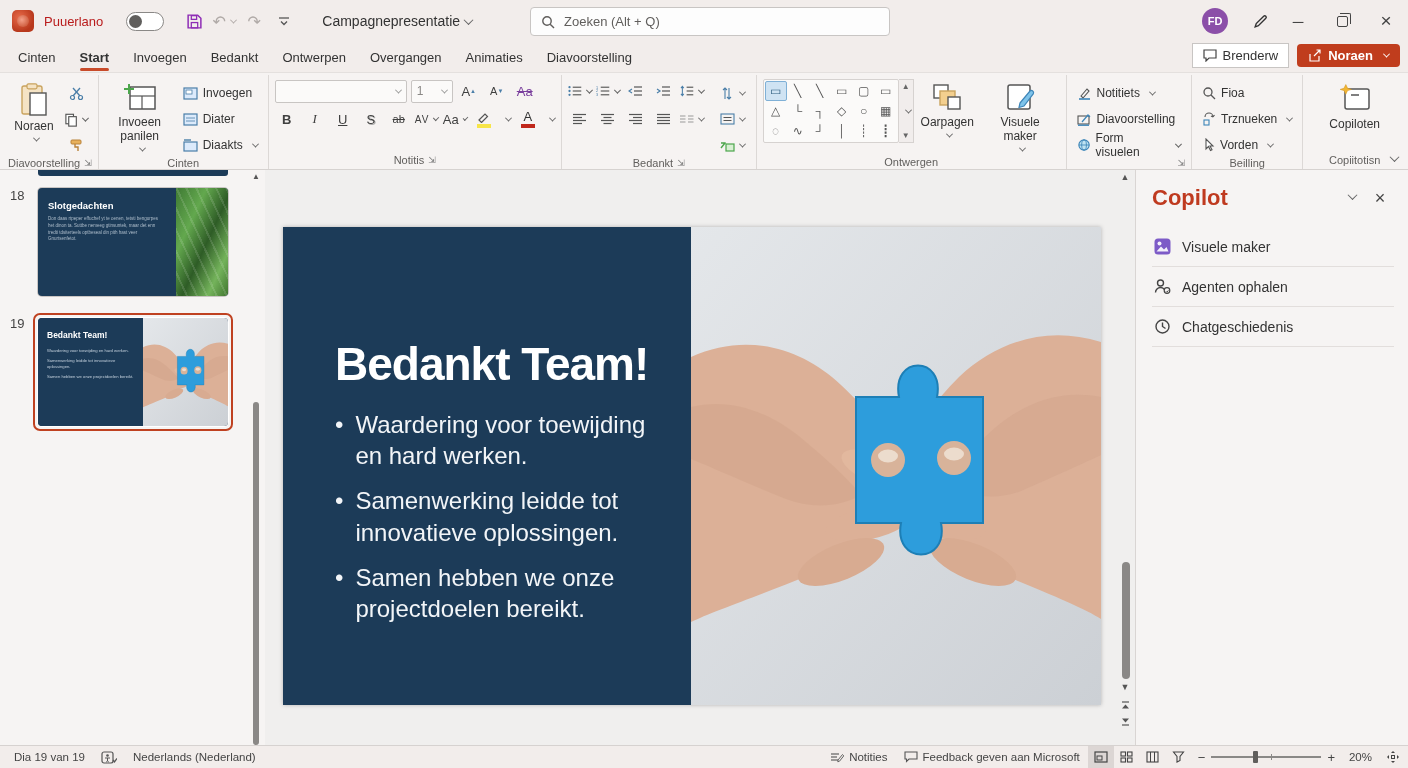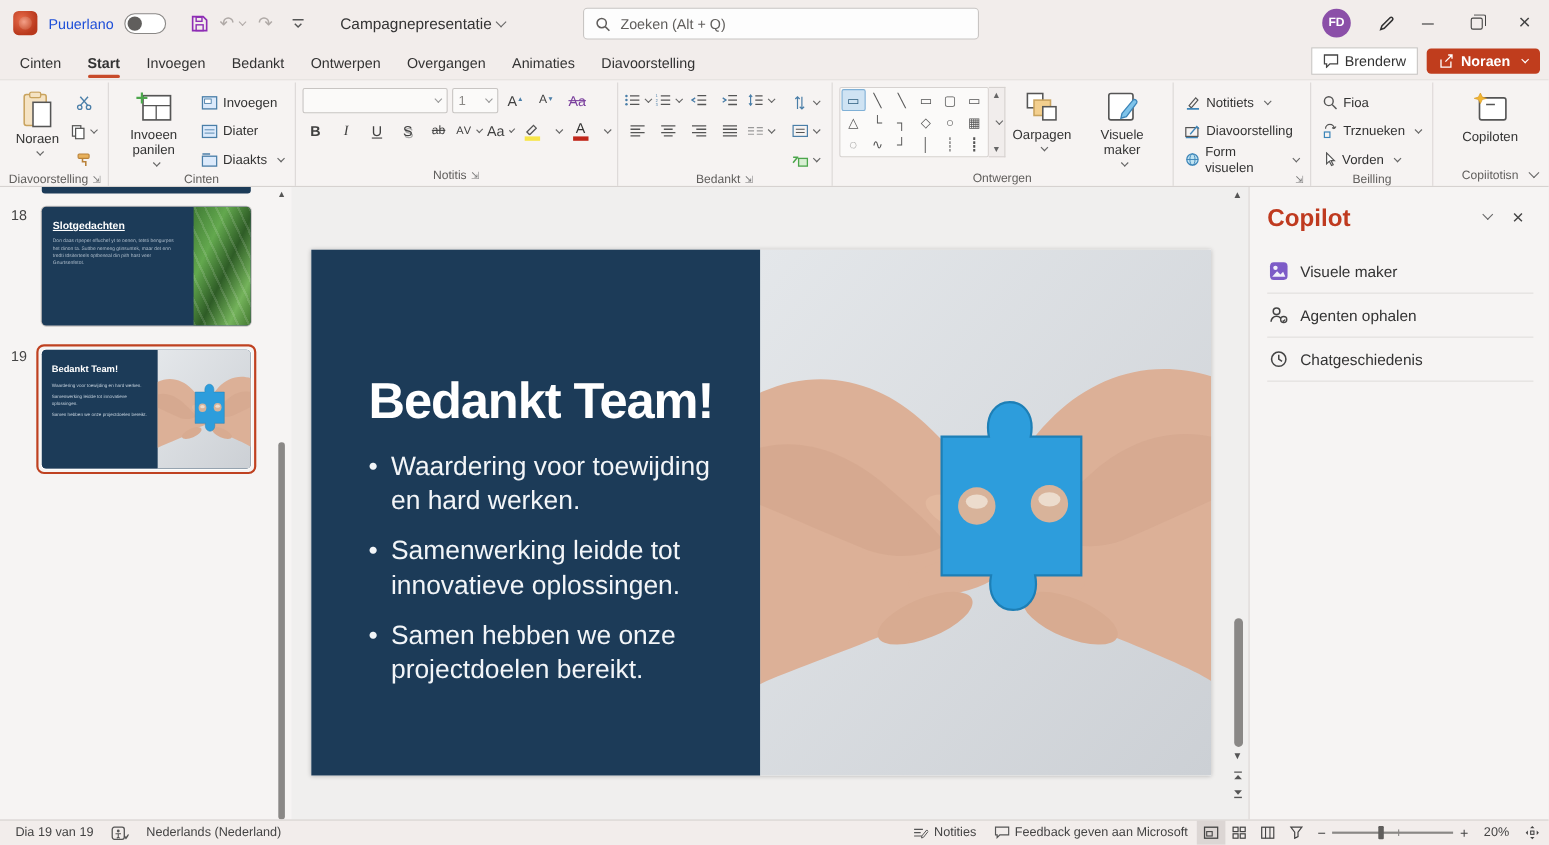--- a/index.html
+++ b/index.html
@@ -4,21 +4,21 @@
 <style>
   * { margin:0; padding:0; box-sizing:border-box; }
   html,body { width:1408px; height:768px; overflow:hidden; }
   body { font-family:"Liberation Sans", sans-serif; font-size:12px; color:#333; background:#f2edeb; }
   .app { position:relative; width:1408px; height:768px; display:flex; flex-direction:column; }
 
   
   .titlebar { height:42px; background:#f2edeb; display:flex; align-items:center; padding:0 0 0 12px; position:relative; flex:0 0 auto; }
   .appicon { width:22px; height:22px; border-radius:5px; background:radial-gradient(circle at 35% 35%, #e86b4a, #b8381c 70%); margin-right:10px; position:relative; }
   .appicon::after{ content:""; position:absolute; left:5px; top:5px; width:12px; height:12px; border-radius:50%; background:radial-gradient(circle at 40% 40%, #f4a088, #c14524); }
-  .appname { font-size:13px; color:#1d4ed8; margin-right:10px; }
+  .appname { font-size:13px; color:#b91c1c; margin-right:23px; }
   .toggle { width:38px; height:19px; border:1px solid #8a8886; border-radius:10px; background:#fff; position:relative; margin-right:16px; cursor:pointer; }
   .toggle .knob { position:absolute; left:2px; top:2px; width:13px; height:13px; border-radius:50%; background:#605e5c; }
   .tb-btn { width:28px; height:28px; display:flex; align-items:center; justify-content:center; border-radius:4px; color:#555; font-size:16px; margin-right:2px; }
   .tb-btn.disabled { color:#b0aaa7; }
   .chev { display:inline-block; width:7px; height:7px; border-right:1.4px solid #666; border-bottom:1.4px solid #666; transform:rotate(45deg) translate(-1px,-1px); margin-left:5px; }
   .chev.small { width:5px; height:5px; }
   .doc-title { display:flex; align-items:center; font-size:14px; color:#333; margin-left:14px; padding:4px 8px; border-radius:4px; }
   .searchbox { position:absolute; left:530px; top:7px; width:360px; height:29px; background:#fdfdfd; border:1px solid #c8c5c3; border-radius:4px; display:flex; align-items:center; padding:0 10px; color:#605e5c; font-size:13px; }
   .searchbox svg { margin-right:9px; }
   .tb-right { position:absolute; right:0; top:0; height:42px; display:flex; align-items:center; }
@@ -64,21 +64,21 @@
   
   .thumbs { width:265px; background:#f6f4f3; position:relative; padding:0; flex:0 0 auto; }
   .thumb-strip { position:absolute; left:38px; top:0; width:190px; height:6px; background:#1c3b58; border-radius:0 0 3px 3px; }
   .thumb-item { position:absolute; left:0; width:100%; }
   .thumb-num { position:absolute; left:10px; top:4px; font-size:13px; color:#444; }
   .thumb-frame { position:absolute; left:38px; width:190px; height:108px; border-radius:4px; overflow:hidden; box-shadow:0 0 0 1px #c9c5c3; background:#1c3b58; }
   .thumb-frame.selected-outline { box-shadow:none; }
   .sel-ring { position:absolute; left:33px; width:200px; height:118px; border:2px solid #bf4120; border-radius:7px; }
   .sel-ring::after { content:""; position:absolute; inset:2px; border:1px solid #fff; border-radius:5px; }
   .t18-body { position:absolute; left:10px; top:28px; width:115px; font-size:4.5px; color:#aebdcb; line-height:1.5; }
-  .t18-title { position:absolute; left:10px; top:12px; font-size:9.5px; font-weight:bold; color:#fff;text-decoration:underline; }
+  .t18-title { position:absolute; left:10px; top:12px; font-size:9.5px; font-weight:bold; color:#fff; }
   .t18-leaf { position:absolute; right:0; top:0; width:52px; height:100%;
     background:linear-gradient(115deg,#3f7a34 0%,#63a84e 30%,#2e5c26 55%,#74b35b 80%,#41762f 100%); }
   .t18-leaf::after { content:""; position:absolute; inset:0; background:repeating-linear-gradient(65deg, rgba(255,255,255,.12) 0 2px, transparent 2px 9px); }
   .t19-left { position:absolute; left:0; top:0; width:55%; height:100%; background:#1c3b58; }
   .t19-title { position:absolute; left:9px; top:12px; font-size:8.5px; font-weight:bold; color:#fff; }
   .t19-bullets { position:absolute; left:9px; top:30px; width:90px; font-size:4.2px; color:#c3d0dc; line-height:1.6; }
   .t19-bullets div { margin-bottom:3px; }
   .t19-photo { position:absolute; right:0; top:0; width:45%; height:100%; }
   .thumb-vscroll { position:absolute; right:4px; top:0; bottom:0; width:10px; }
   .thumb-vscroll .arr { position:absolute; top:2px; left:0; width:10px; text-align:center; font-size:8px; color:#555; }

